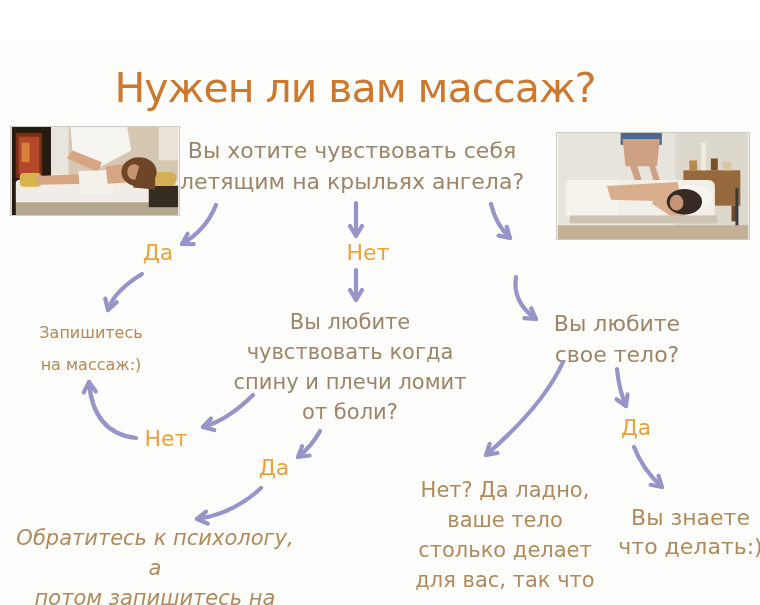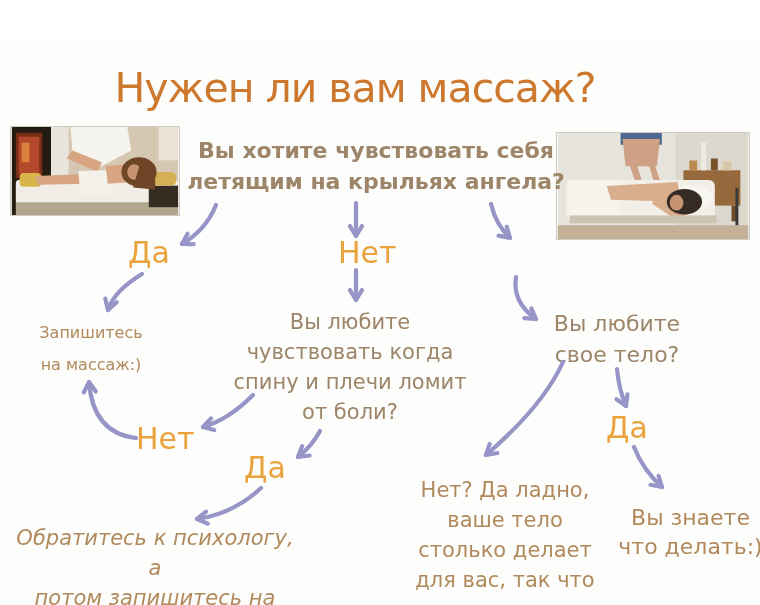--- a/index.html
+++ b/index.html
@@ -13,27 +13,27 @@
     position:absolute;left:40px;top:20px;width:630px;
     text-align:center;font-size:41px;color:#CC782E;
     letter-spacing:-1px;white-space:nowrap;
   }
   .txt{
     position:absolute;white-space:pre-line;text-align:center;
     font-size:21px;line-height:30px;color:#9C8568;
   }
   .txt-result{color:#B08A5C;}
   .lbl{
-    position:absolute;
-    font-size:30px;line-height:28px;color:#E9A23C;
+    position:absolute;text-align:center;
+    font-size:22px;line-height:28px;color:#E9A23C;
   }
   .photo{position:absolute;border:1px solid #CFCBC2;box-sizing:border-box;}
   .arrows{position:absolute;left:0;top:0;pointer-events:none;}
   
-  .q1{left:186px;top:91px;width:380px;font-size:22px;line-height:31px;font-weight:bold;}
+  .q1{left:162px;top:91px;width:380px;font-size:22px;line-height:31px;}
   .r1{left:16px;top:273px;width:150px;font-size:16px;line-height:32px;}
   .q2{left:230px;top:263px;width:240px;}
   .q3{left:542px;top:264px;width:150px;font-size:22px;line-height:31px;}
   .r2{left:10px;top:479px;width:290px;font-style:italic;}
   .r3{left:380px;top:431px;width:250px;}
   .r4{left:618px;top:459px;width:145px;font-size:22px;line-height:29px;}
   .a-yes{left:128px;top:195px;width:60px;}
   .a-no{left:338px;top:195px;width:60px;}
   .a-yesbut{left:481px;top:196px;width:92px;}
   .n2{left:136px;top:381px;width:60px;}

